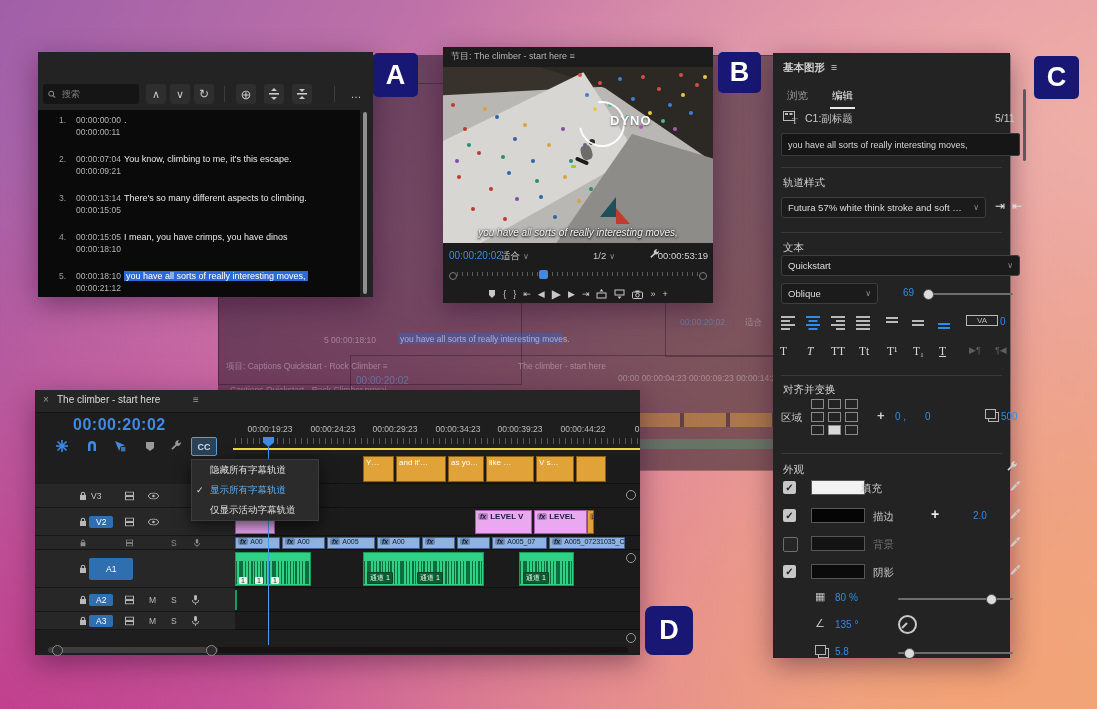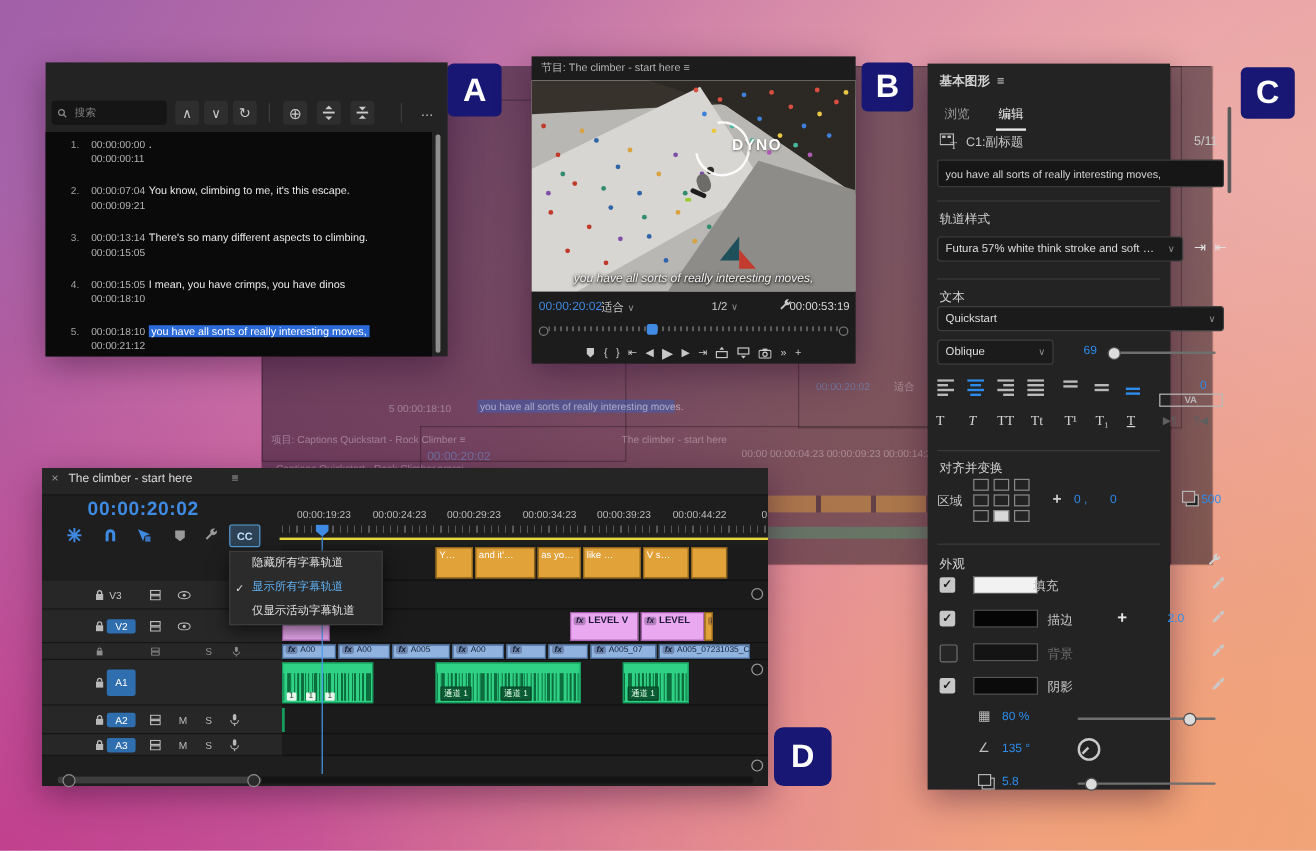--- a/index.html
+++ b/index.html
@@ -85,21 +85,21 @@
   #pbScrub{position:absolute;left:6px;top:222px;width:258px;height:12px}
   .ticks{position:absolute;left:8px;top:3px;right:8px;height:4px;
          background:repeating-linear-gradient(90deg,#5c5c5c 0 1px,transparent 1px 5px)}
   .scrubKnob{position:absolute;left:90px;top:1px;width:9px;height:9px;background:#3f8ae2;border-radius:2px}
   .endDot{position:absolute;top:3px;width:6px;height:6px;border:1px solid #7c7c7c;border-radius:50%}
   #pbTrans{position:absolute;left:0;top:238px;width:270px;height:18px;display:flex;align-items:center;
            justify-content:center;gap:7px;color:#c8c8c8;font-size:9px}
   #pbTrans .big{font-size:12px}
   .ddv{color:#8d8d8d;font-size:8px;margin-left:3px}
   
-  #panelC{left:773px;top:53px;width:202px;height:605px;background:#232323}
+  #panelC{left:773px;top:53px;width:237px;height:605px;background:#232323}
   .clab{position:absolute;font-size:10.5px;color:#c8c8c8;white-space:nowrap}
   .csec{position:absolute;font-size:10.5px;color:#d2d2d2}
   .cdiv{position:absolute;left:8px;right:8px;height:1px;background:#3a3a3a}
   .cdd{position:absolute;background:#1b1b1b;border:1px solid #3e3e3e;border-radius:3px;color:#ddd;
        font-size:9.5px;display:flex;align-items:center;justify-content:space-between;padding:0 6px;
        box-sizing:border-box;white-space:nowrap;overflow:hidden}
   .cinput{position:absolute;background:#161616;border:1px solid #3a3a3a;border-radius:2px;color:#d5d5d5;
           font-size:9px;display:flex;align-items:center;padding:0 6px;box-sizing:border-box;white-space:nowrap;overflow:hidden}
   .blue{color:#2d8ceb}
   .slider{position:absolute;height:2px;background:#6f6f6f;border-radius:1px}
@@ -428,21 +428,21 @@
         </svg>
       </span>
     <span class="alico" style="left:165px;top:263px">
         <svg width="16" height="14" viewBox="0 0 16 14">
           <g fill="#2d8ceb">
             <rect y="7" width="12" height="2"></rect>
             <rect y="11" width="12" height="2"></rect>
           </g>
         </svg>
       </span>
-    <span style="position:absolute;left:193px;top:275px;border:1px solid #b9b9b9;font-size:8px;color:#b9b9b9;padding:0 20px;font-weight:bold">VA</span>
+    <span style="position:absolute;left:193px;top:262px;border:1px solid #b9b9b9;font-size:8px;color:#b9b9b9;padding:0 10px;font-weight:normal">VA</span>
     <span class="blue" style="position:absolute;left:227px;top:263px;font-size:10px">0</span>
 
     <div style="position:absolute;left:0;top:292px;width:255px;height:18px">
 
     <span class="fico fmt" style="left: 7px; top: 0px;">T</span>
         <span class="fico fmt it" style="left: 34px; top: 0px;">T</span>
         <span class="fico fmt" style="left: 58px; top: 0px;">TT</span>
         <span class="fico fmt" style="left: 86px; top: 0px;">Tt</span>
         <span class="fico fmt" style="left: 114px; top: 0px;">T¹</span>
         <span class="fico fmt" style="left: 140px; top: 0px;">T₁</span>
@@ -686,21 +686,21 @@
     </div>
 
     <div class="trow" style="top:160px;height:38px">
       <div class="thead">
         <span class="ti" style="left:44px">
             <svg width="8" height="10" viewBox="0 0 8 10">
               <rect x="1" y="4" width="6" height="5" fill="#b9b9b9"></rect>
               <path d="M2.3 4V3a1.7 1.7 0 0 1 3.4 0v1" fill="none" stroke="#b9b9b9" stroke-width="1.1"></path>
             </svg>
           </span>
-        <span class="tbadge" style="padding:6px 7px">A1</span>
+        <span class="tbadge" style="padding:6px 17px">A1</span>
       </div>
       <div class="tlane">
         <div style="position:absolute;left:0;top:0;right:0;bottom:0">
 
         <div class="clip a1clip" style="left: 0px; width: 76px;">
               <div class="wav"></div>
             </div>
             <div class="clip a1clip" style="left: 128px; width: 121px;">
               <div class="wav"></div>
             </div>

